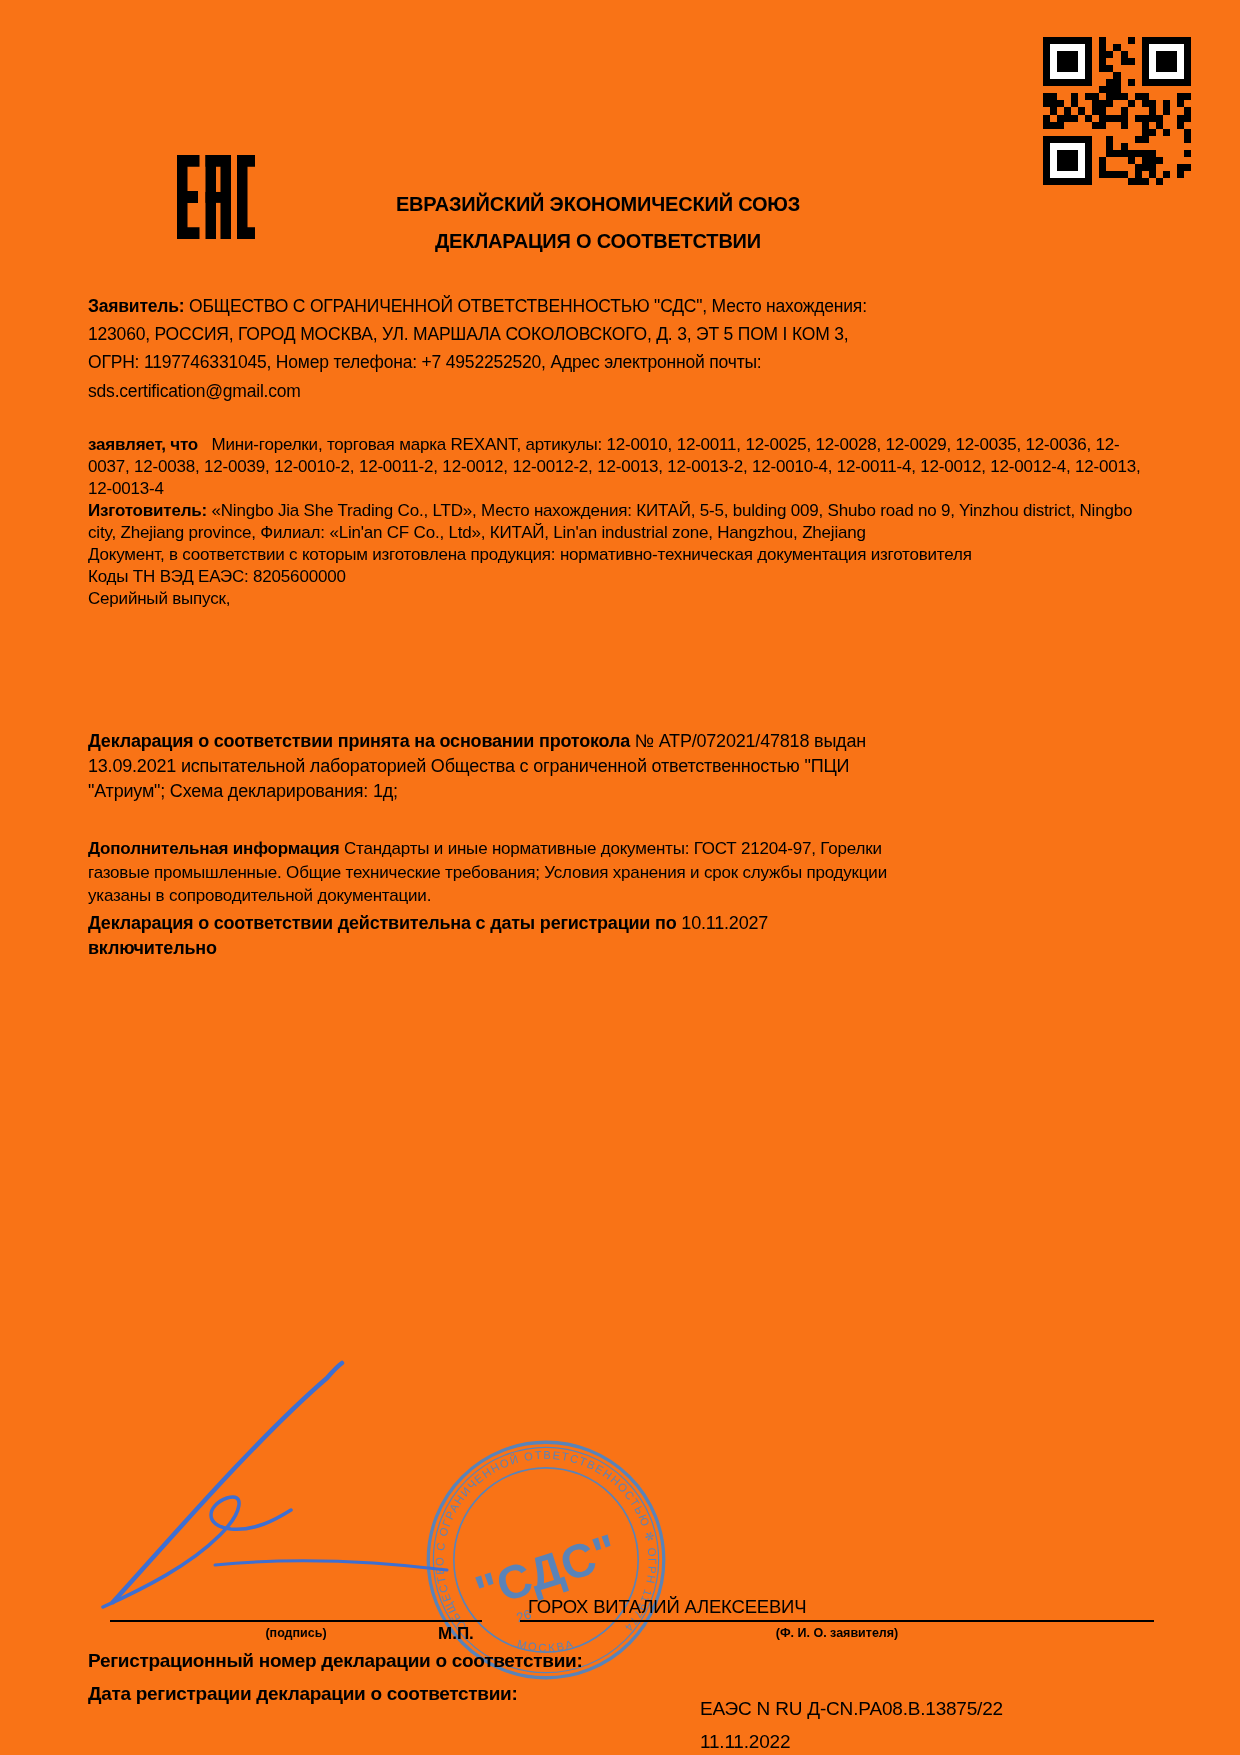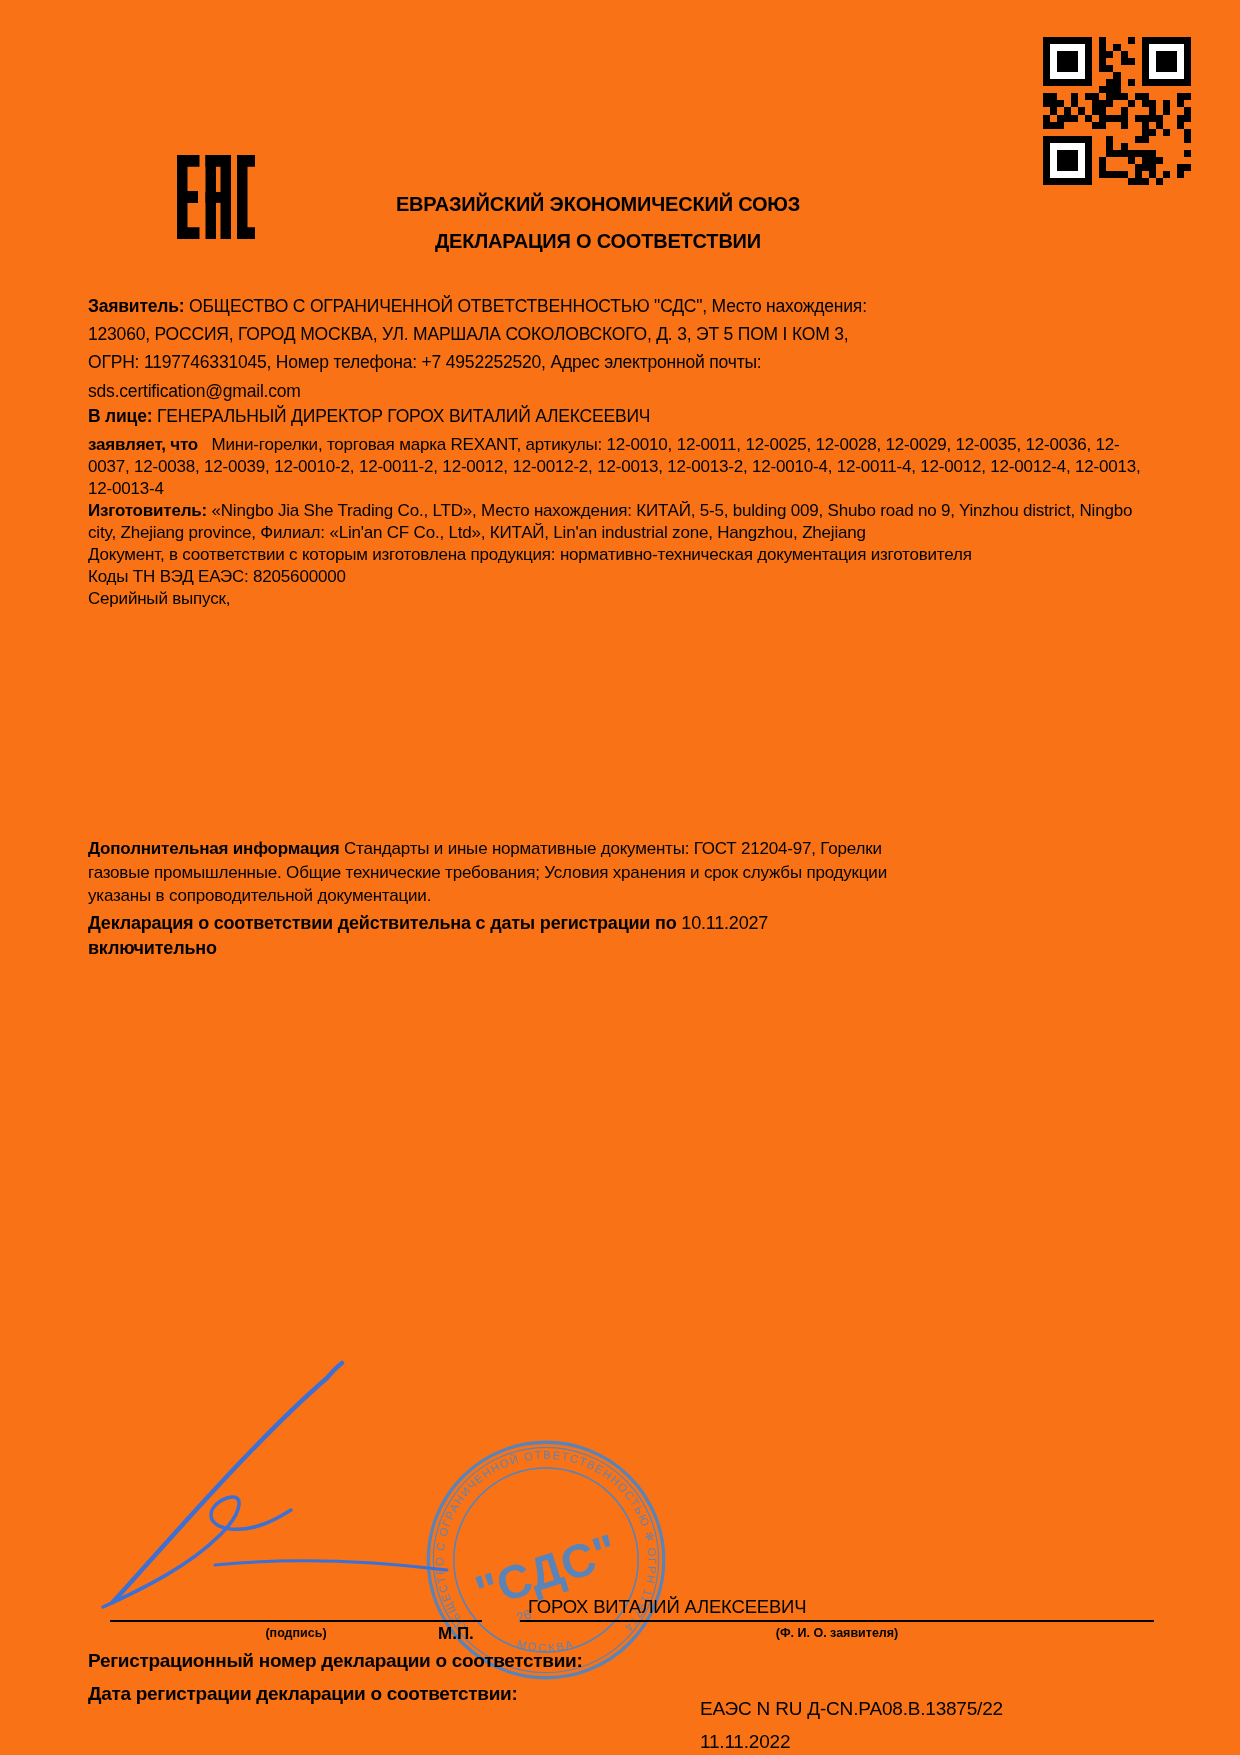--- a/index.html
+++ b/index.html
@@ -188,29 +188,31 @@
   </div>
 
   <div class="t1">ЕВРАЗИЙСКИЙ ЭКОНОМИЧЕСКИЙ СОЮЗ</div>
   <div class="t2">ДЕКЛАРАЦИЯ О СООТВЕТСТВИИ</div>
 
   <p class="para p-applicant"><b>Заявитель:</b><span> ОБЩЕСТВО С ОГРАНИЧЕННОЙ ОТВЕТСТВЕННОСТЬЮ "СДС", Место нахождения:
 123060, РОССИЯ, ГОРОД МОСКВА, УЛ. МАРШАЛА СОКОЛОВСКОГО, Д. 3, ЭТ 5 ПОМ I КОМ 3,
 ОГРН: 1197746331045, Номер телефона: +7 4952252520, Адрес электронной почты:
 sds.certification@gmail.com</span></p>
 
-  <p class="para p-person"><b>В лице:</b><span> ГЕНЕРАЛЬНЫЙ ДИРЕКТОР ГОРОХ ВИТАЛИЙ АЛЕКСЕЕВИЧ</span></p>
 
   <p class="para p-declares"><b>заявляет, что</b><span>   Мини-горелки, торговая марка REXANT, артикулы: 12-0010, 12-0011, 12-0025, 12-0028, 12-0029, 12-0035, 12-0036, 12-0037, 12-0038, 12-0039, 12-0010-2, 12-0011-2, 12-0012, 12-0012-2, 12-0013, 12-0013-2, 12-0010-4, 12-0011-4, 12-0012, 12-0012-4, 12-0013, 12-0013-4
 </span><b>Изготовитель:</b><span> «Ningbo Jia She Trading Co., LTD», Место нахождения: КИТАЙ, 5-5, bulding 009, Shubo road no 9, Yinzhou district, Ningbo city, Zhejiang province, Филиал: «Lin'an CF Co., Ltd», КИТАЙ, Lin'an industrial zone, Hangzhou, Zhejiang
 Документ, в соответствии с которым изготовлена продукция: нормативно-техническая документация изготовителя
 Коды ТН ВЭД ЕАЭС: 8205600000
 Серийный выпуск,</span></p>
 
 
+  <p class="para p-basis"><b>Декларация о соответствии принята на основании протокола</b><span> № АТР/072021/47818 выдан
+13.09.2021 испытательной лабораторией Общества с ограниченной ответственностью "ПЦИ
+"Атриум"; Схема декларирования: 1д;</span></p>
 
   <p class="para p-additional"><b>Дополнительная информация</b><span> Стандарты и иные нормативные документы: ГОСТ 21204-97, Горелки
 газовые промышленные. Общие технические требования; Условия хранения и срок службы продукции
 указаны в сопроводительной документации.</span></p>
 
   <p class="para p-validity"><b>Декларация о соответствии действительна с даты регистрации по</b><span> 10.11.2027
 </span><b>включительно</b></p>
 
   <div class="stamp">
     <svg viewBox="0 0 250 250" width="256" height="256">

